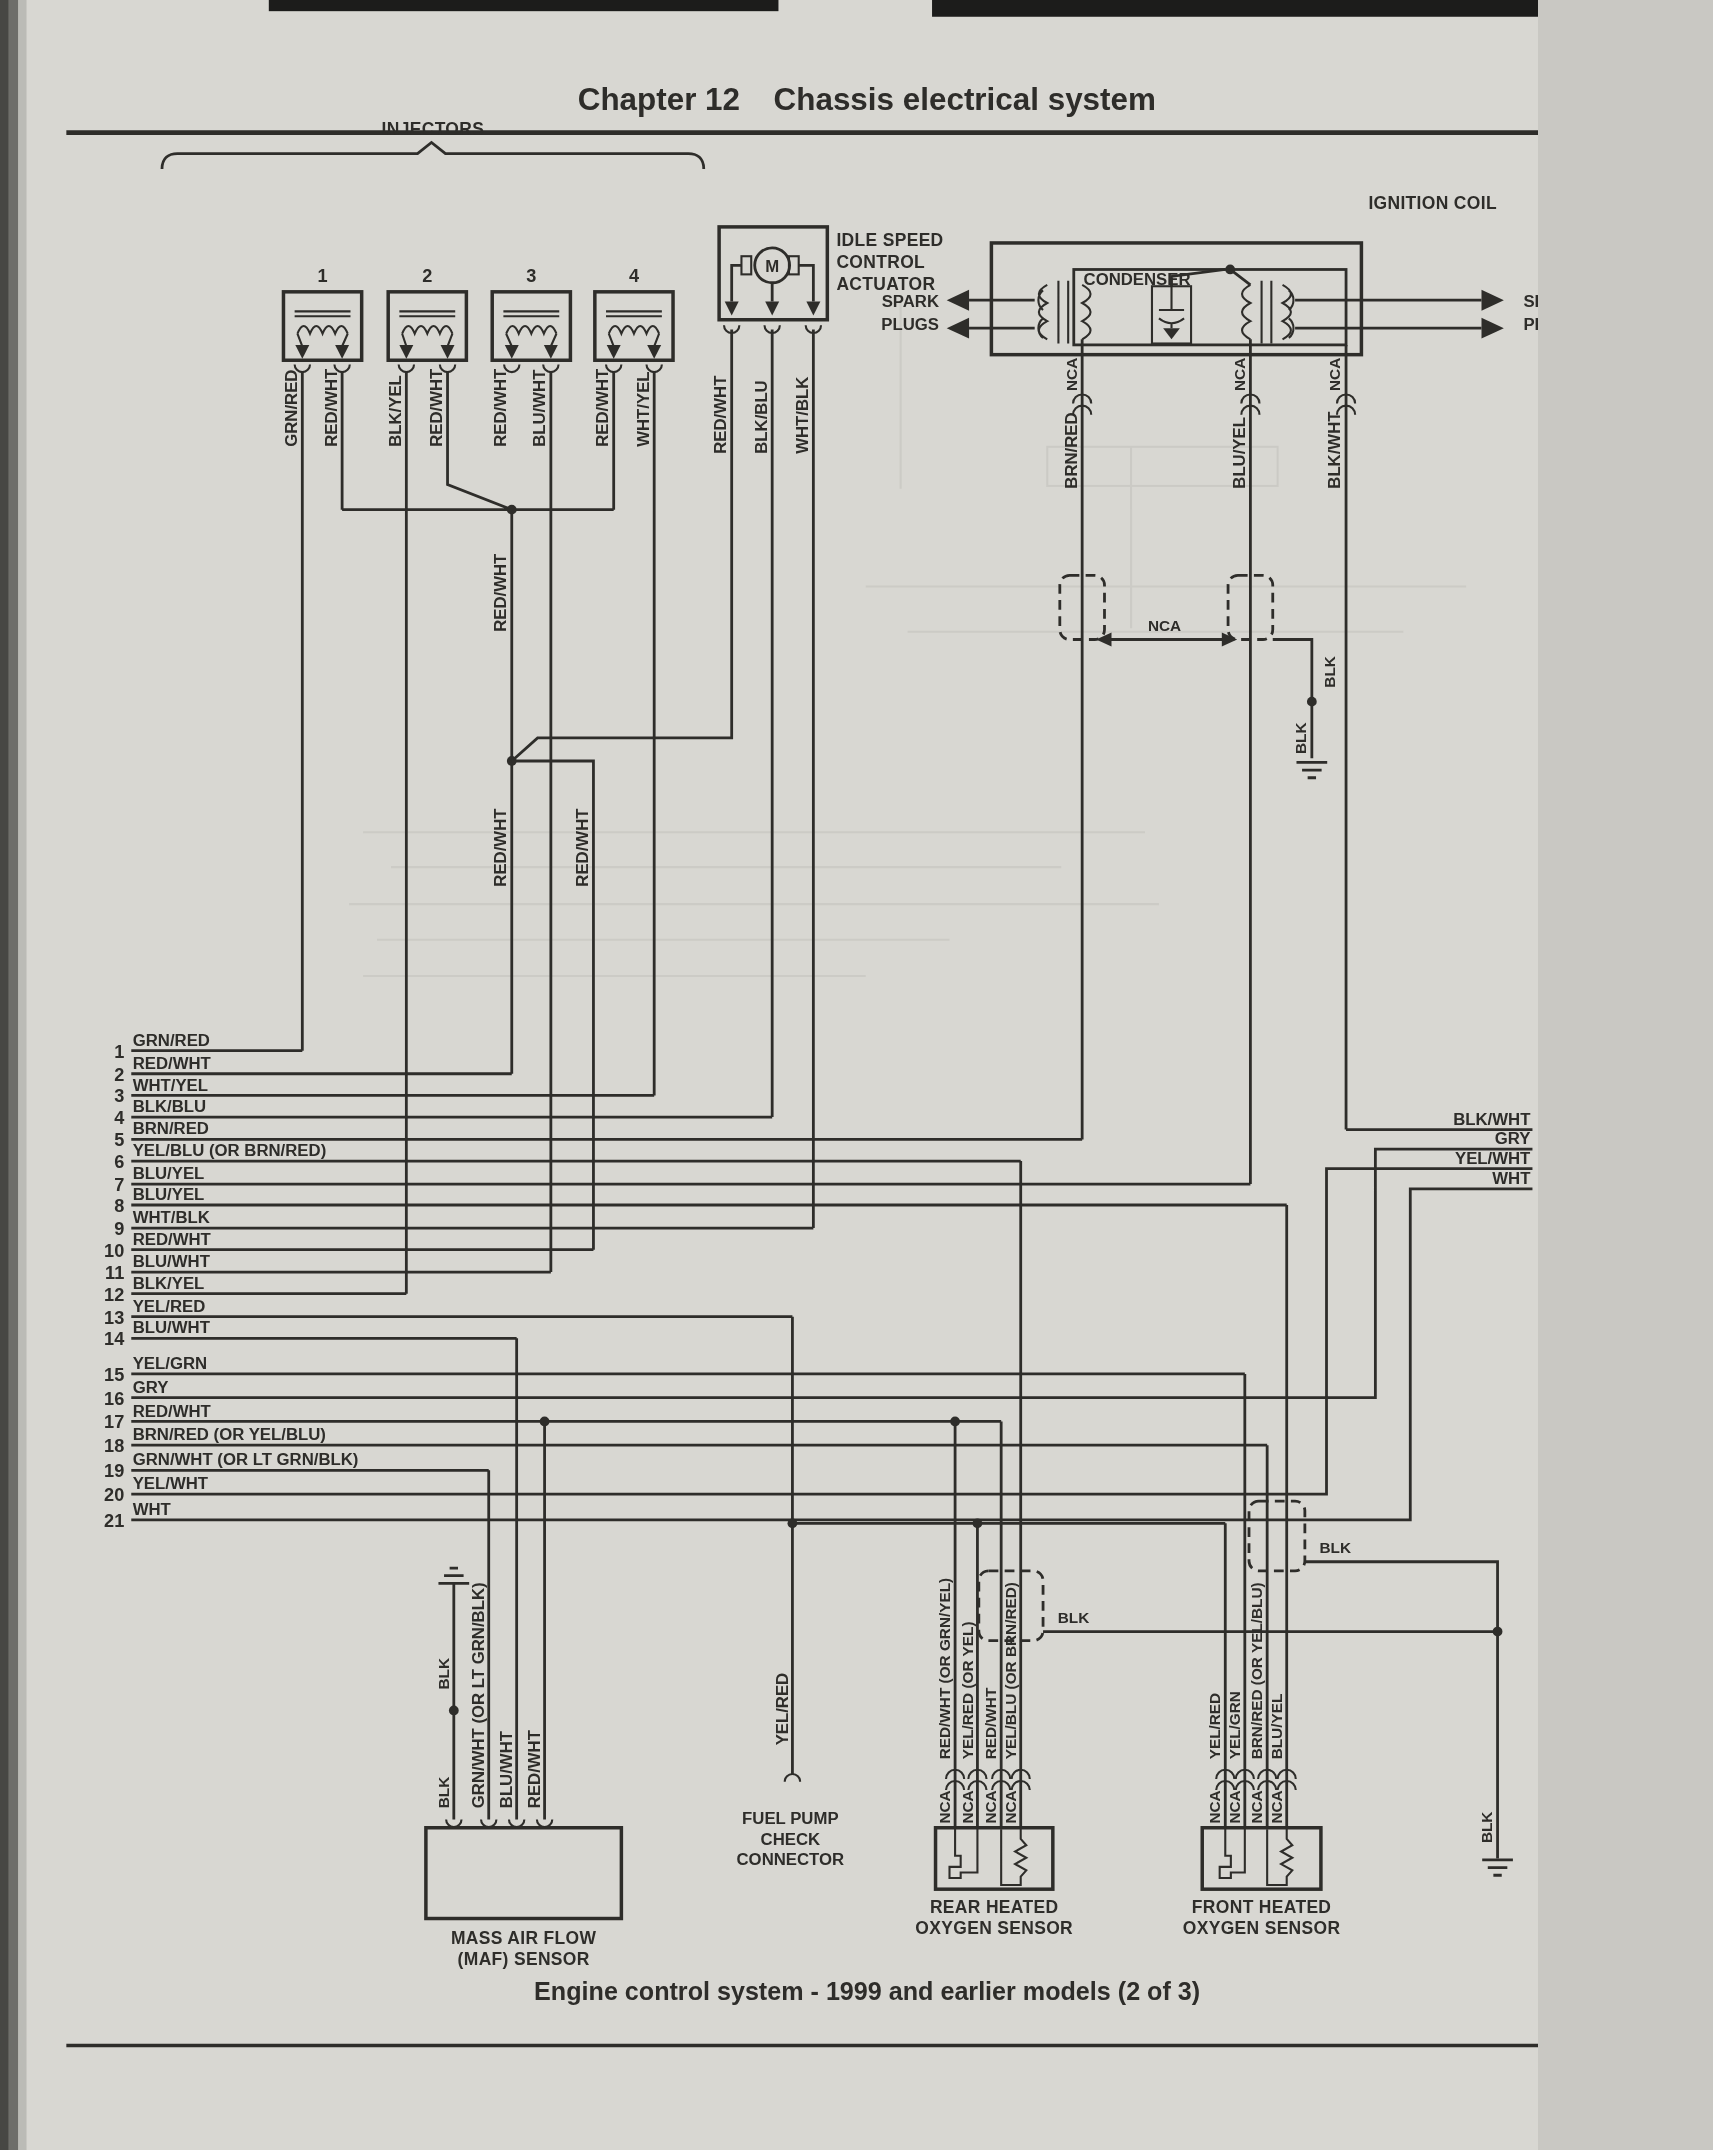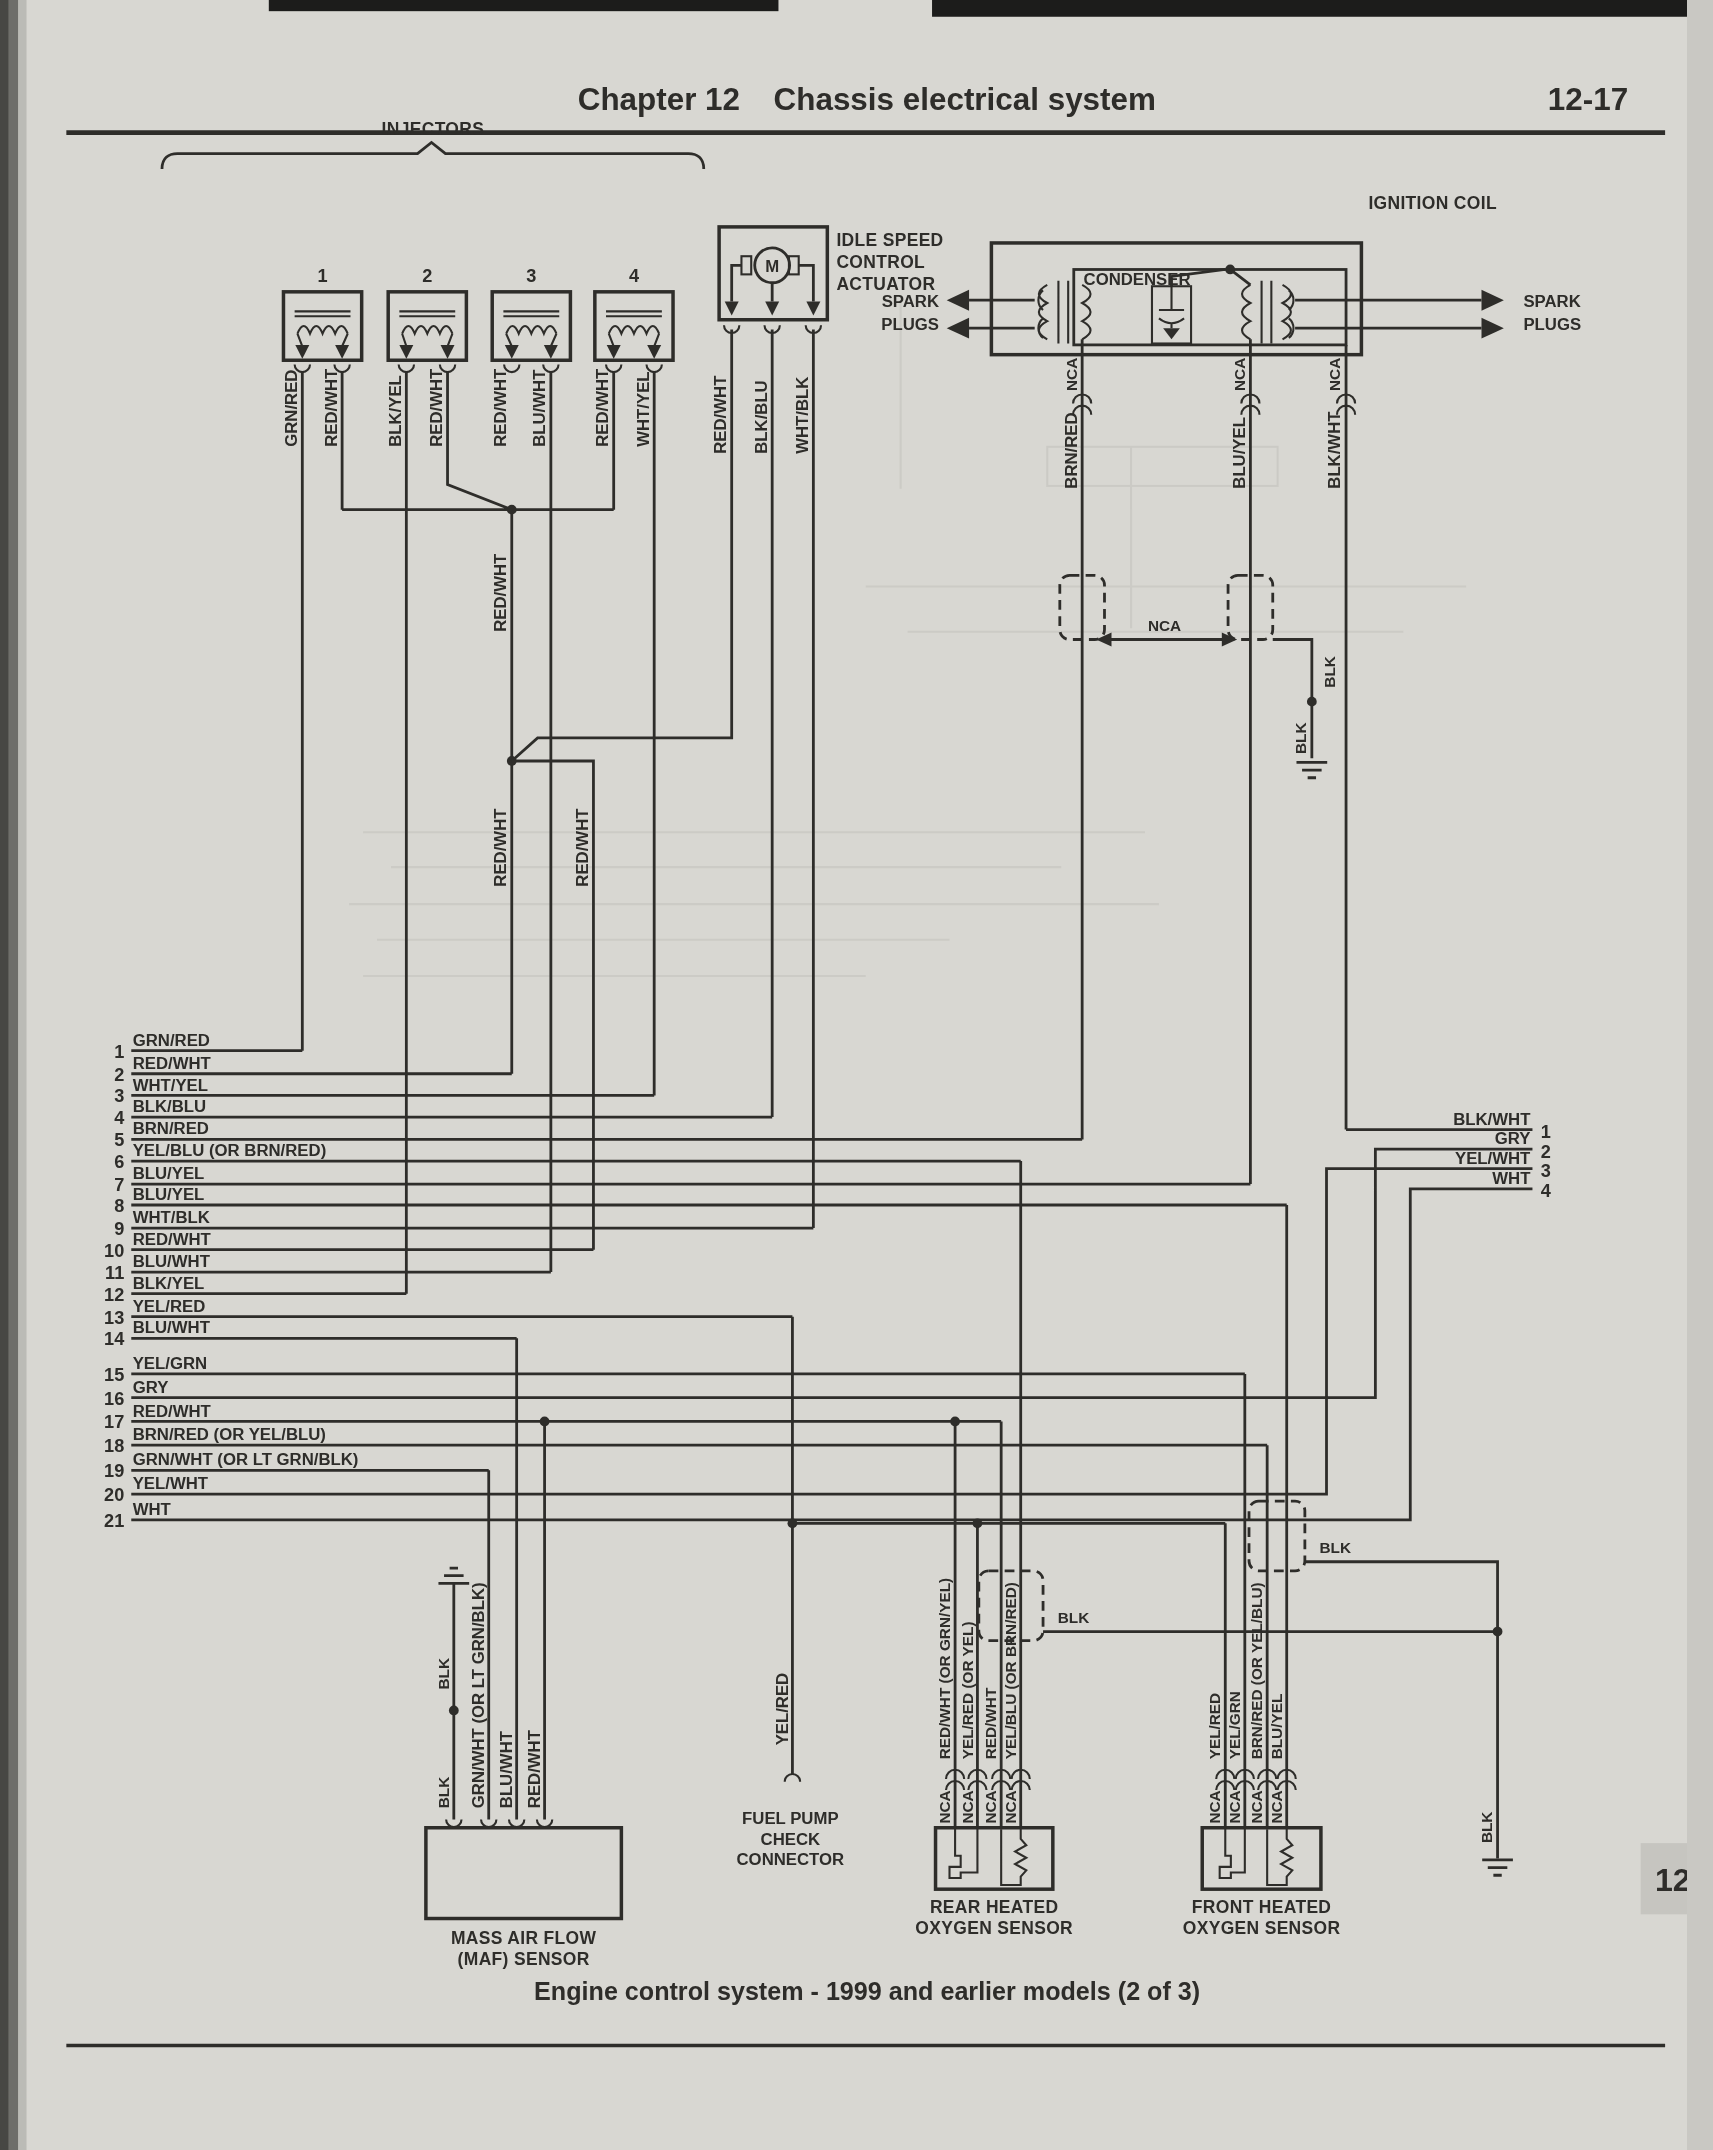--- a/index.html
+++ b/index.html
@@ -1,16 +1,16 @@
 <!DOCTYPE html>
 <html style="font-size:11.2px"><head>
 <meta charset="utf-8">
 <style>
   html,body{margin:0;padding:0;background:#c9c8c3;}
-  .page{position:relative;width:1687px;height:2151px;background:#d8d7d2;overflow:hidden;}
+  .page{position:relative;width:1538px;height:2151px;background:#d8d7d2;overflow:hidden;}
   svg{position:absolute;inset:0;}
   svg text{fill:#2e2d2a;font-family:"Liberation Sans","DejaVu Sans",sans-serif;font-weight:bold;}
   .hdr{font-size:45px;}
   .cap{font-size:36px;}
   .tab{font-size:46px;}
   .lbl{font-size:24px;}
   .sm{font-size:22px;}
   .pnum{font-size:26px;}
   .comp{font-size:25px;letter-spacing:.5px;}
   .w{stroke:#2e2d2a;stroke-width:4;fill:none;}

